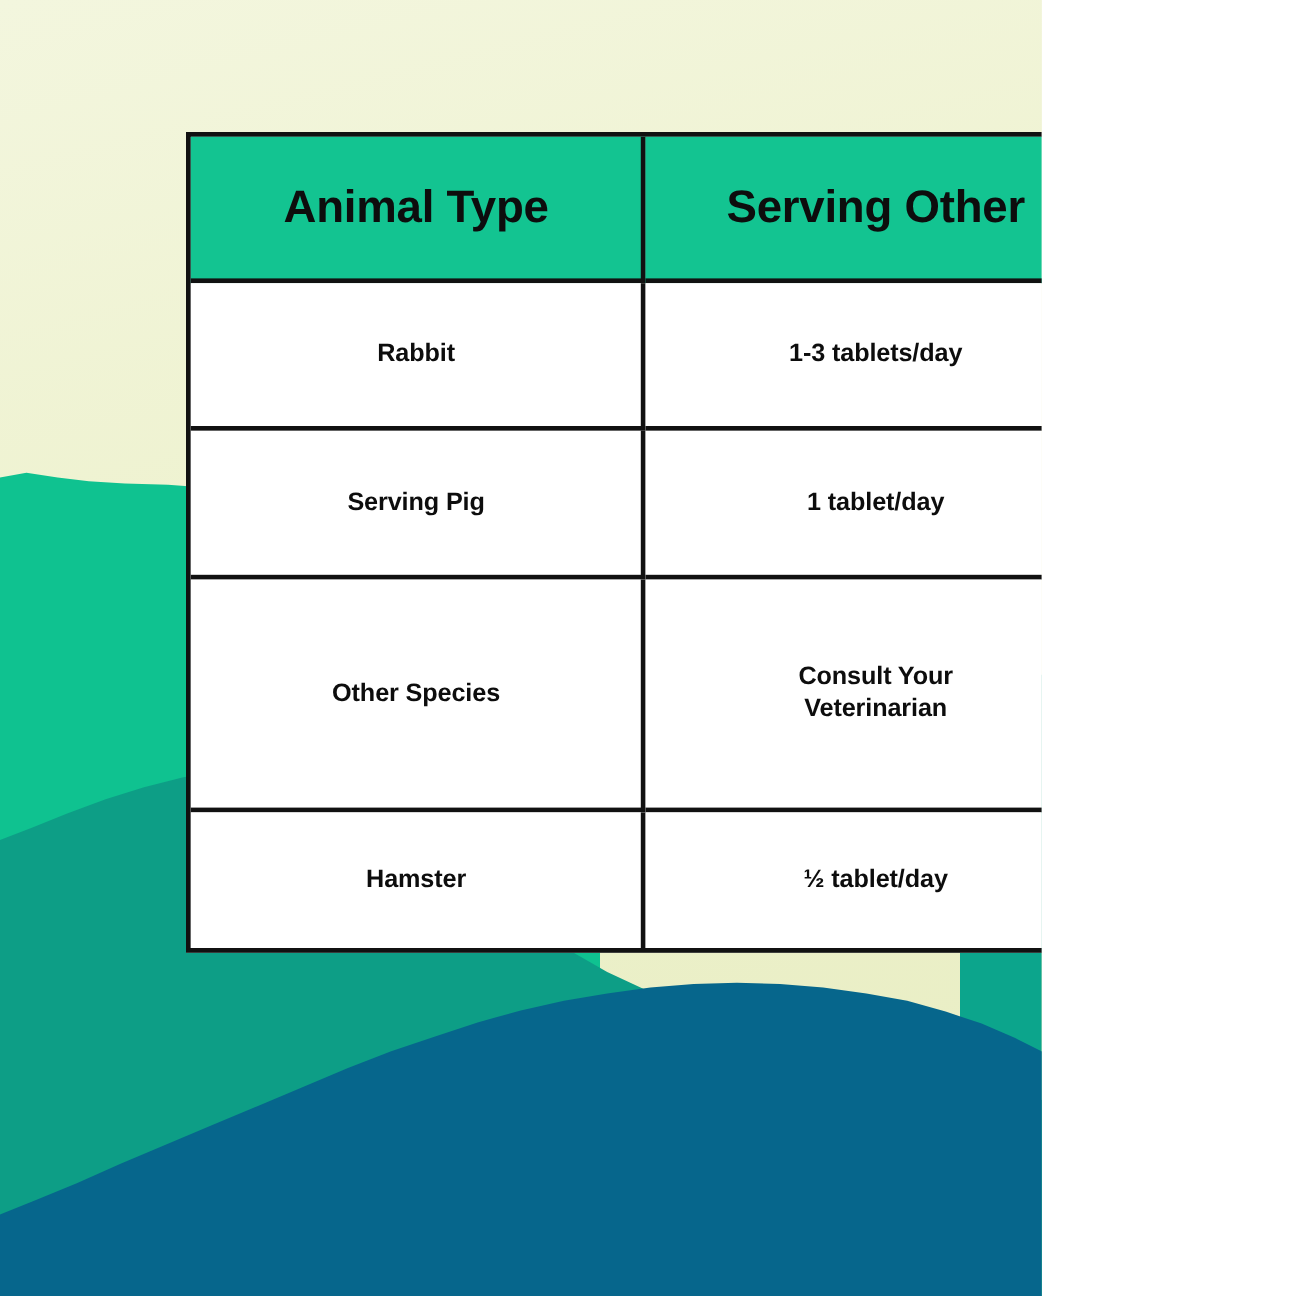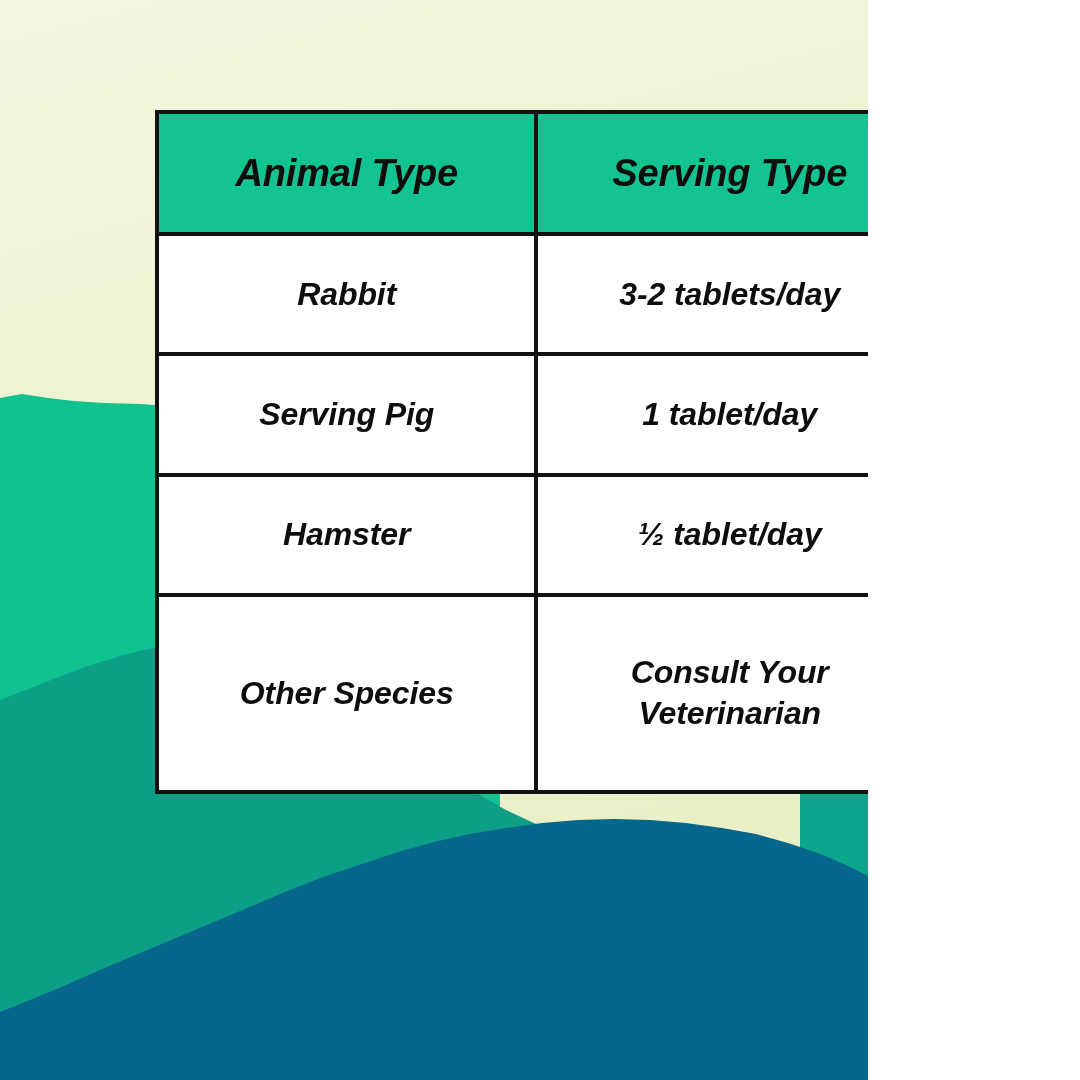--- a/index.html
+++ b/index.html
@@ -9,21 +9,20 @@
     height: 1080px;
     overflow: hidden;
     font-family: "Liberation Sans", sans-serif;
   }
   #stage {
     position: relative;
     width: 868px;
     height: 1080px;
     overflow: hidden;
     background: #eef2cf;
-    font-style: italic;
   }
   #bg-landscape {
     position: absolute;
     top: 0;
     left: 0;
     width: 1080px;
     height: 1080px;
     display: block;
   }
   #table-wrap {
@@ -56,21 +55,21 @@
     height: 98px;
     border-bottom: 4px solid #111111;
     letter-spacing: -0.2px;
   }
   table.dosage thead th.col-animal {
     border-right: 4px solid #111111;
   }
 
   table.dosage tbody td {
     color: #0d0d0d;
-    font-size: 32px;
+    font-size: 21px;
     font-weight: bold;
     text-align: center;
     vertical-align: middle;
     padding: 8px 10px;
     background: #ffffff;
     border-bottom: 4px solid #111111;
     line-height: 1.28;
     letter-spacing: -0.1px;
   }
   table.dosage tbody td.col-animal {
@@ -121,40 +120,40 @@
 
   <div id="table-wrap">
     <table class="dosage">
       <colgroup>
         <col class="c1">
         <col class="c2">
       </colgroup>
       <thead>
         <tr>
           <th class="col-animal">Animal Type</th>
-          <th class="col-serving">Serving Type</th>
+          <th class="col-serving">Serving Other</th>
         </tr>
       </thead>
       <tbody>
         <tr>
           <td class="col-animal">Rabbit</td>
-          <td class="col-serving">3-2 tablets/day</td>
+          <td class="col-serving">1-3 tablets/day</td>
         </tr>
         <tr>
           <td class="col-animal">Serving Pig</td>
           <td class="col-serving">1 tablet/day</td>
-        </tr>
-        <tr>
-          <td class="col-animal">Hamster</td>
-          <td class="col-serving">½ tablet/day</td>
         </tr>
         <tr>
           <td class="col-animal">Other Species</td>
           <td class="col-serving">
             <span class="cell-line">Consult Your</span>
             <span class="cell-line">Veterinarian</span>
           </td>
         </tr>
+        <tr>
+          <td class="col-animal">Hamster</td>
+          <td class="col-serving">½ tablet/day</td>
+        </tr>
       </tbody>
     </table>
   </div>
 
 </div>
 
 </body></html>

